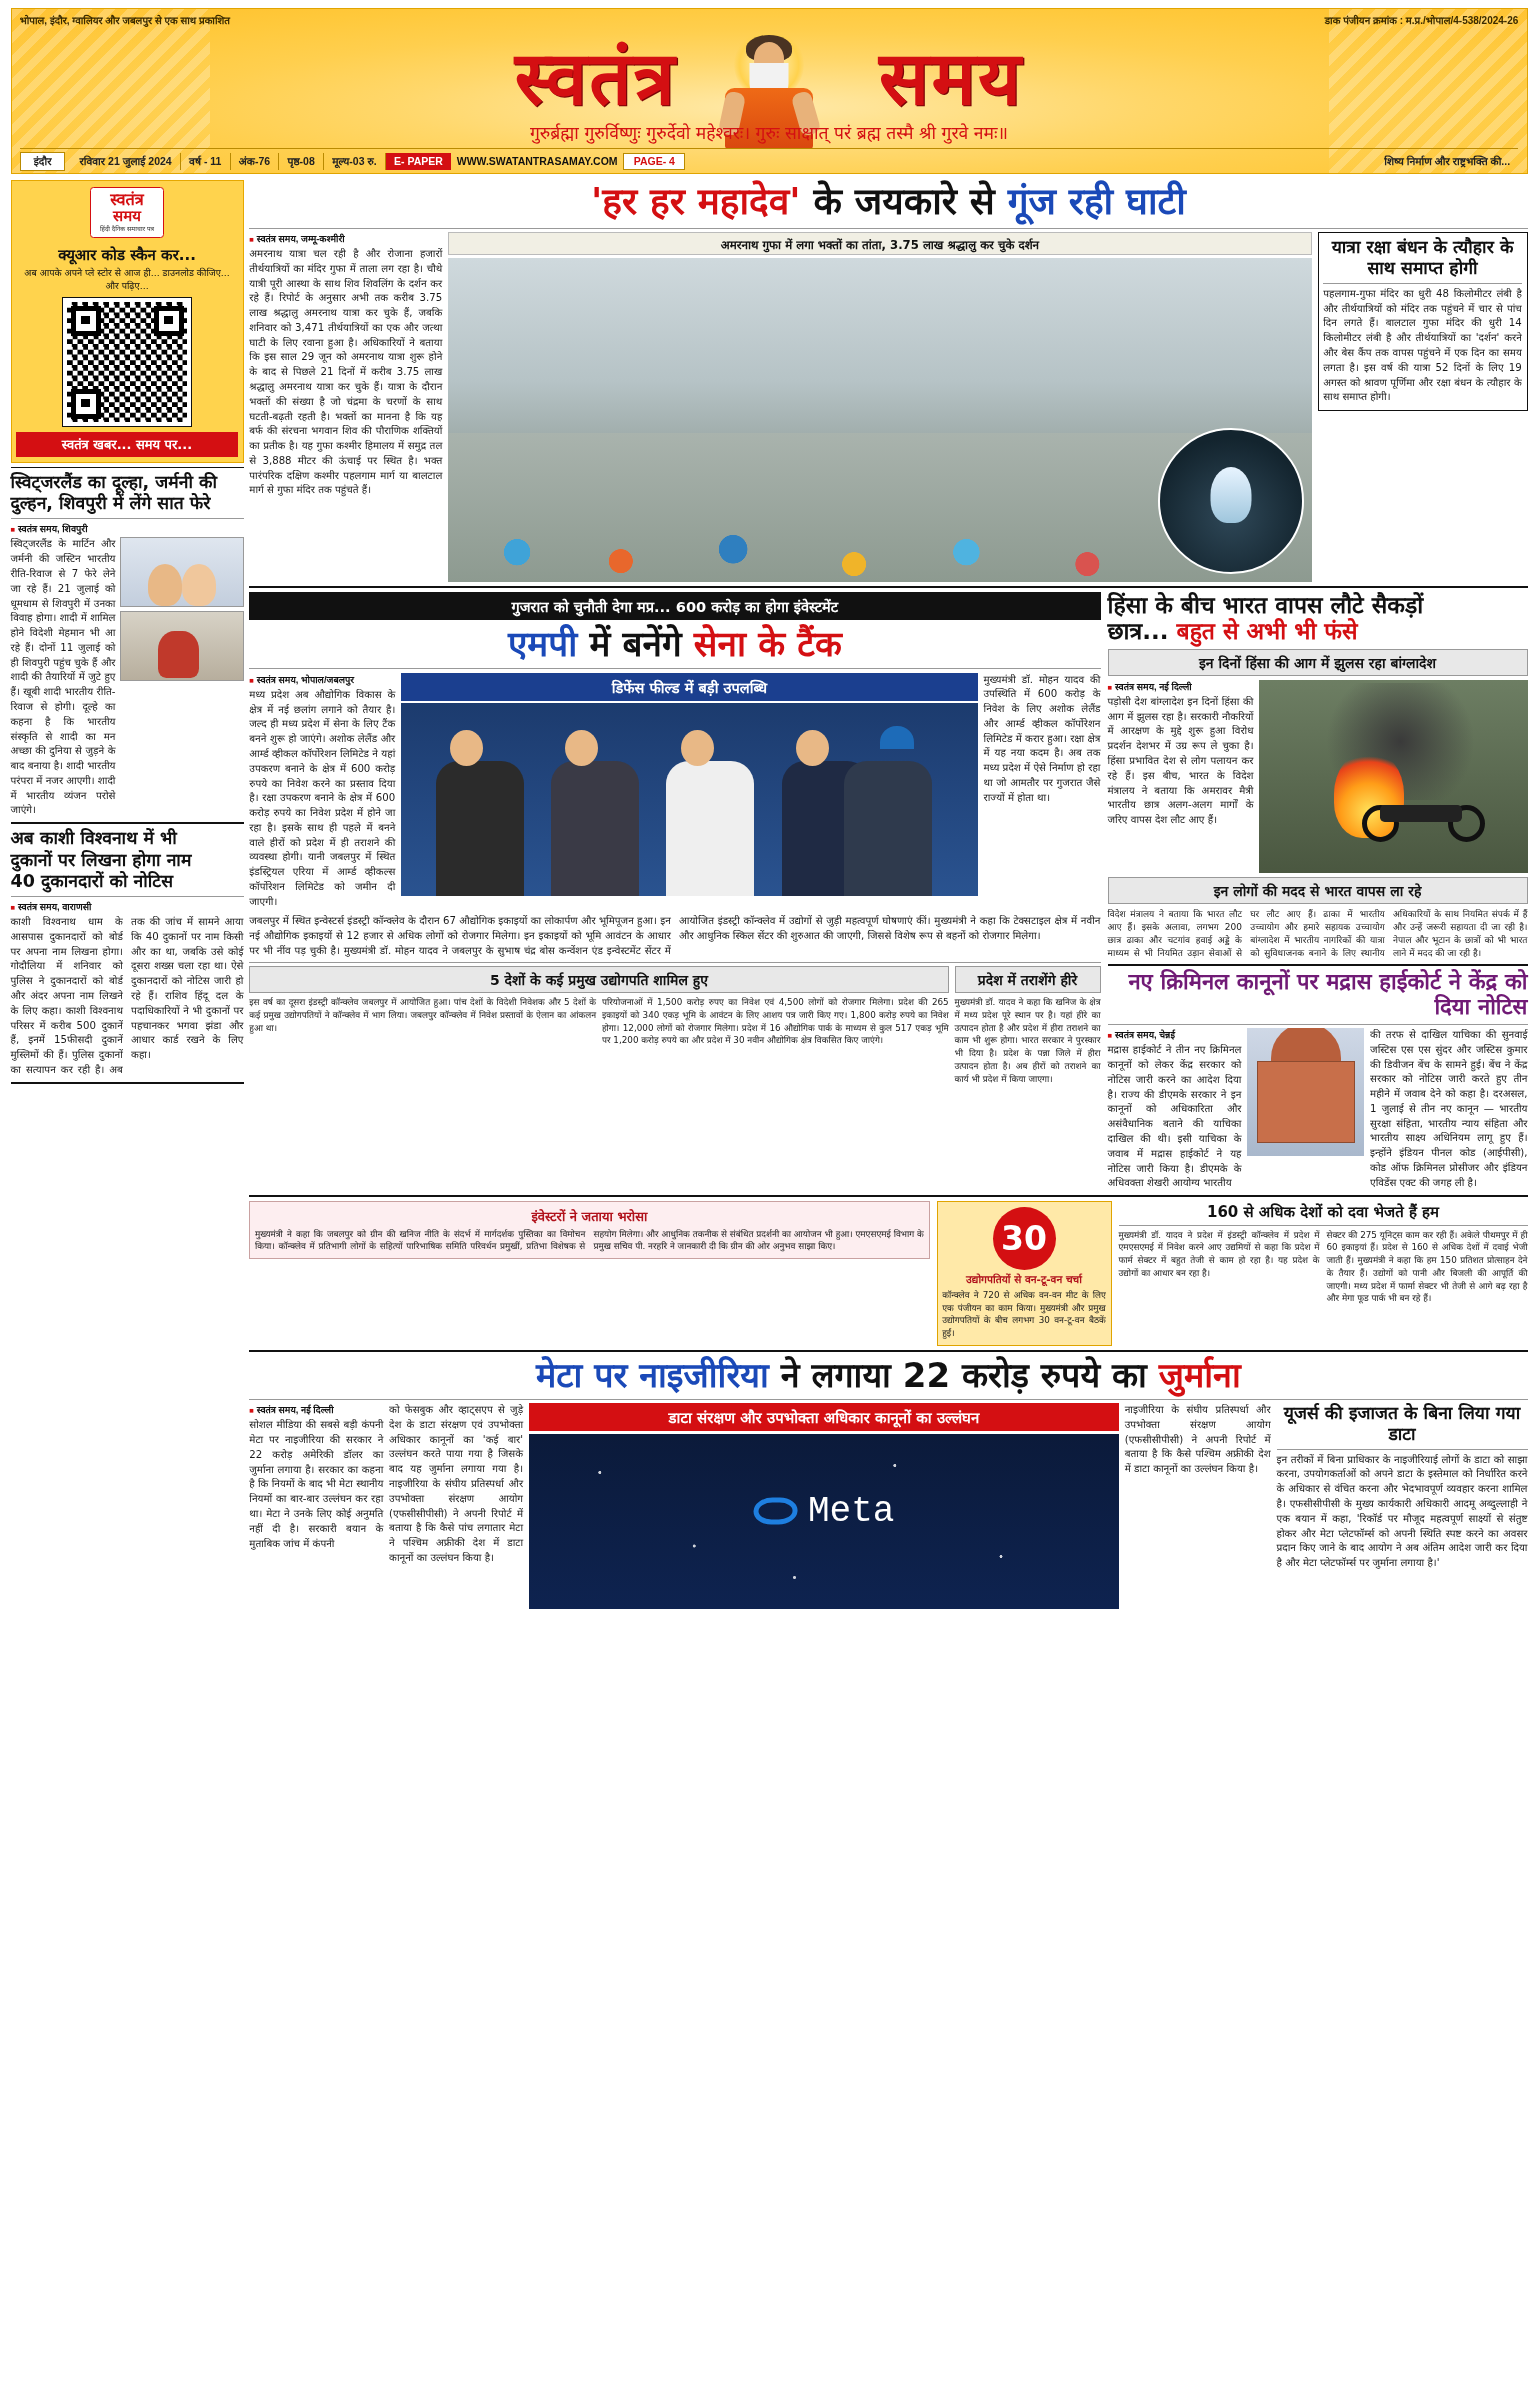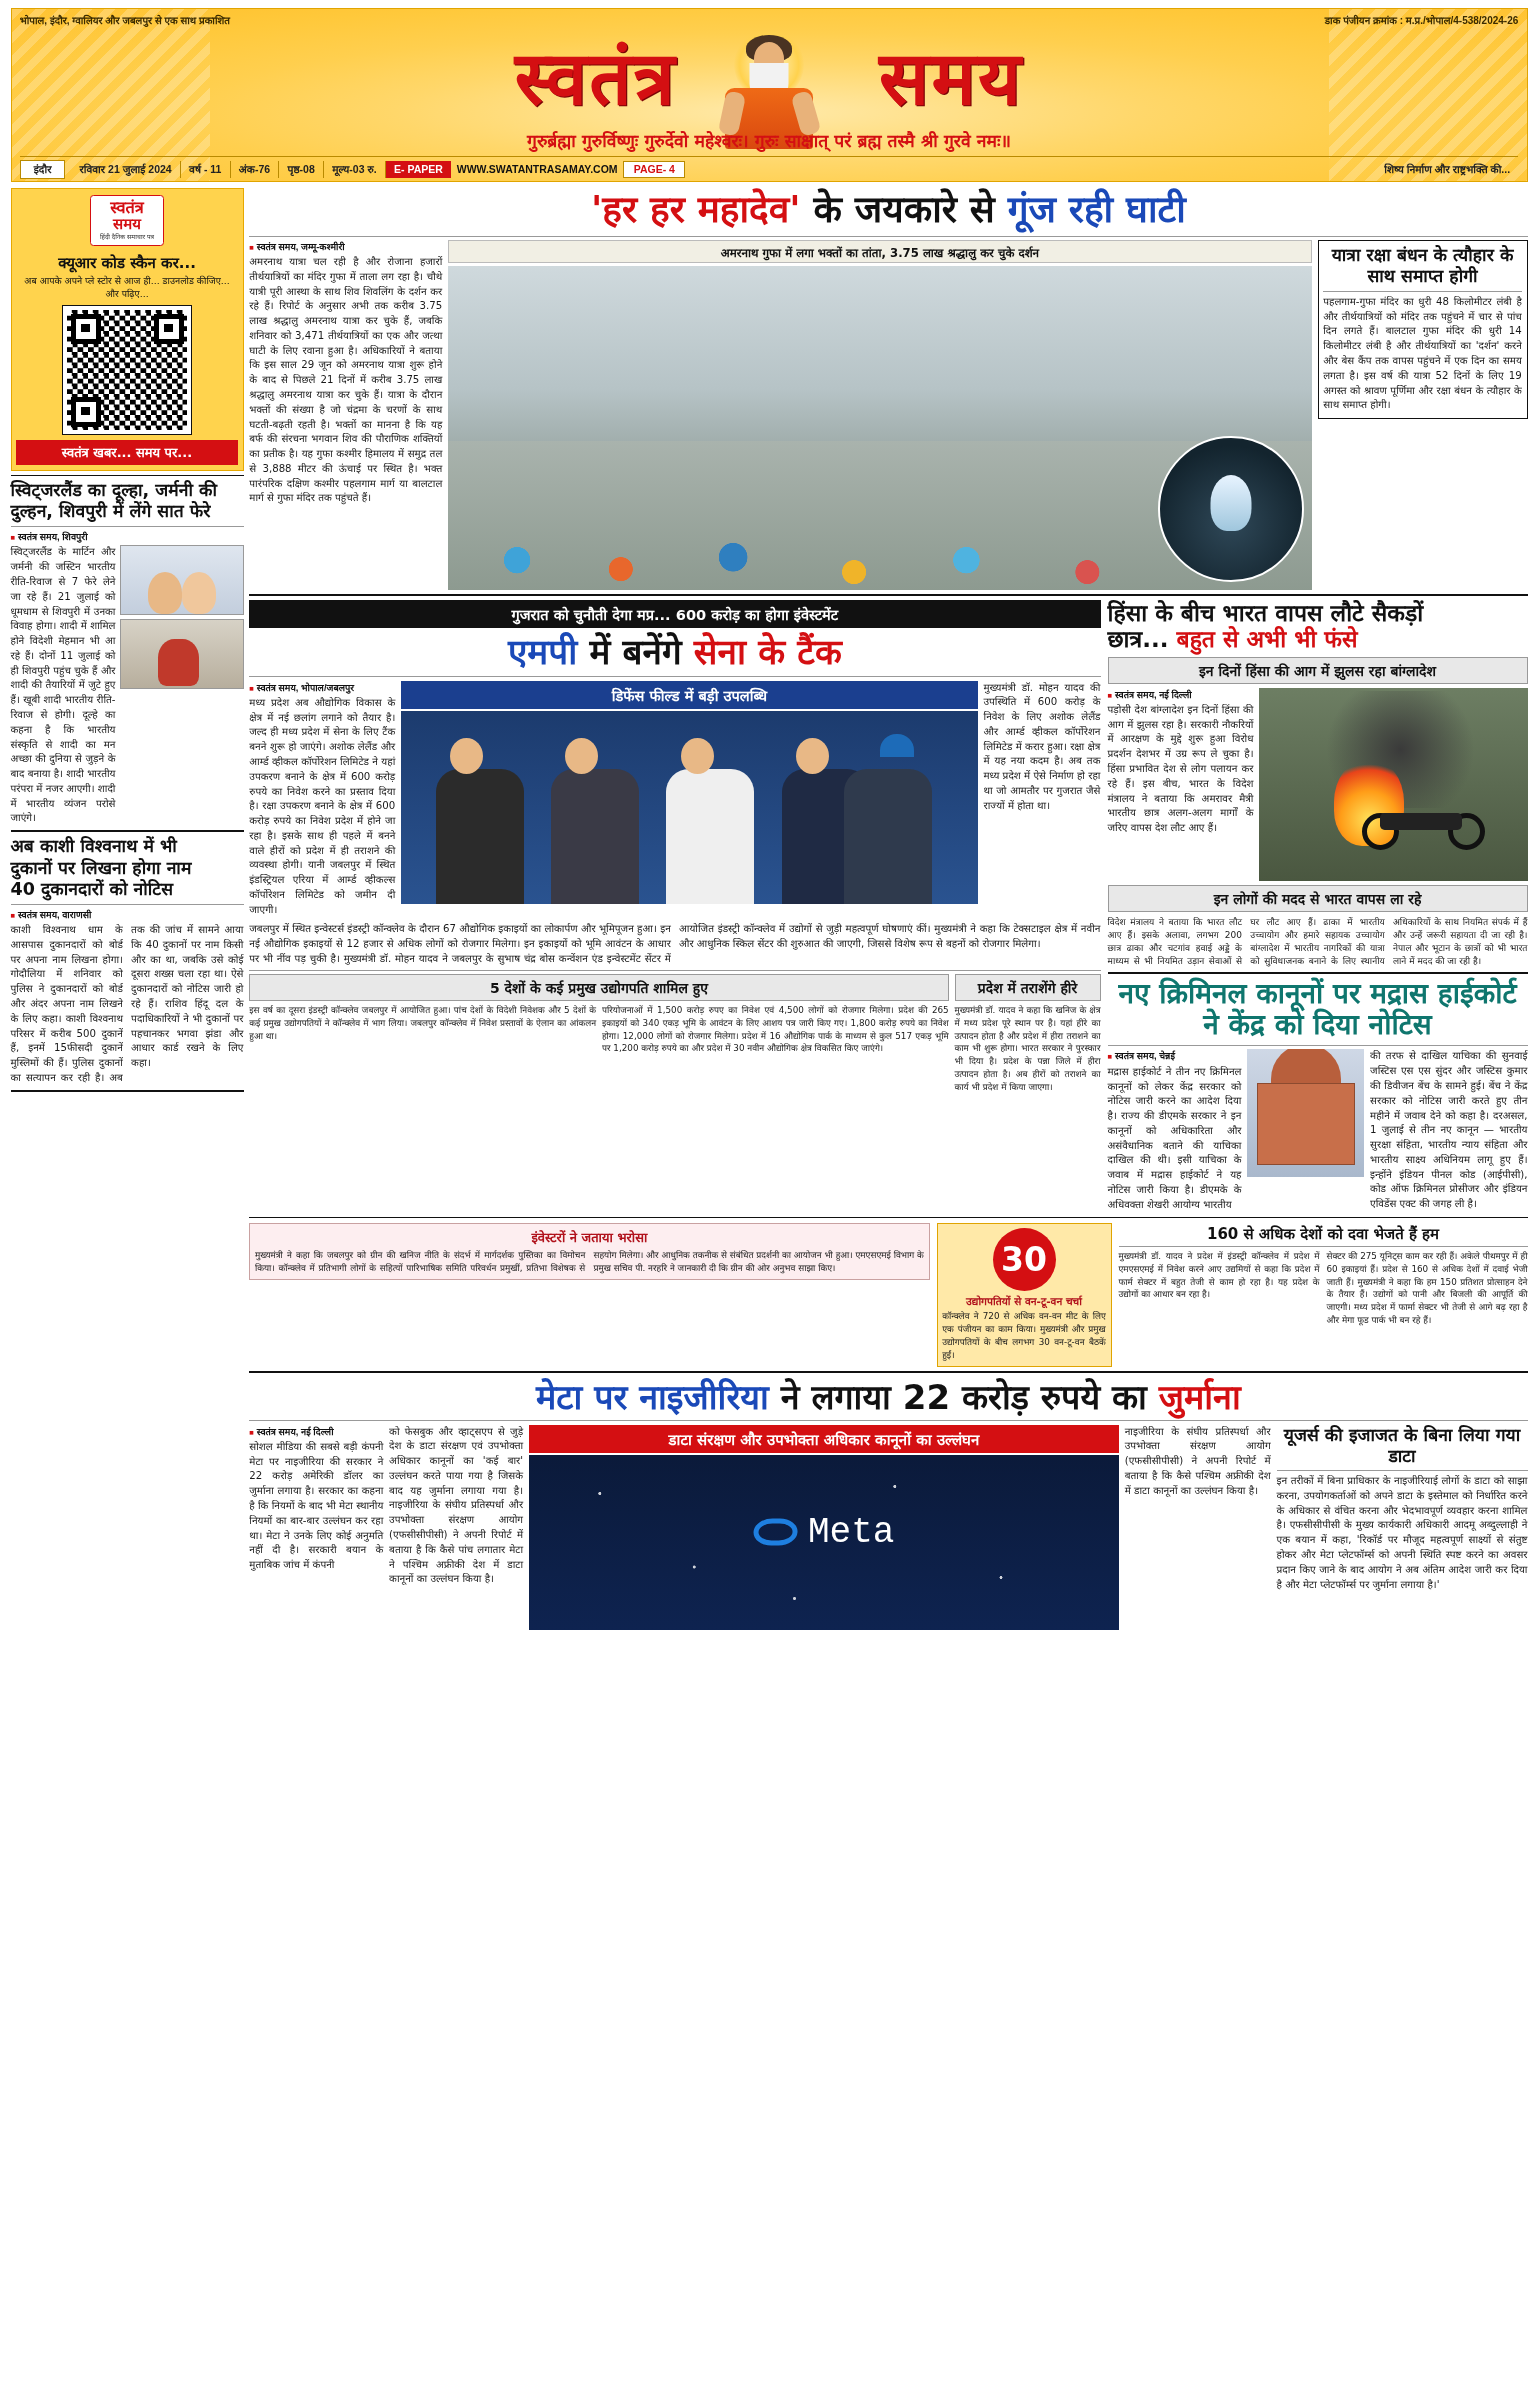--- a/index.html
+++ b/index.html
@@ -48,23 +48,23 @@
     line-height:1.02;
     color:#d40f12;
     letter-spacing:2.3px;
     text-shadow:1.2px 1.2px 0 #7a0406;
     margin:-109px 0 0 0;
     position:relative;
     z-index:2;
   }
   .mh-title .gap { display:inline-block; width:146px; }
   .mh-shloka {
-    margin-top:12px;
+    margin-top:4px;
     font-family:"DejaVu Sans", sans-serif;
-    font-weight:bold;
+    font-weight:normal;
     font-size:17.5px;
     color:#d40f12;
     position:relative; z-index:3;
   }
   .mh-strip {
     margin-top:3.5px;
     display:flex; align-items:center; gap:0;
     border-top:1.2px solid #b98a00;
     padding-top:2.9px;
     font-size:10.5px; font-weight:bold; color:#222;
@@ -436,21 +436,21 @@
                   </span>
               </div>
             </div>
           </div>
           <div class="banner-grey" style="margin-top:4.7px;">इन लोगों की मदद से भारत वापस ला रहे</div>
           <div class="body-txt col3" style="margin-top:3.5px;font-size:9px;">विदेश मंत्रालय ने बताया कि भारत लौट आए हैं। इसके अलावा, लगभग 200 छात्र ढाका और चटगांव हवाई अड्डे के माध्यम से भी नियमित उड़ान सेवाओं से घर लौट आए हैं। ढाका में भारतीय उच्चायोग और हमारे सहायक उच्चायोग बांग्लादेश में भारतीय नागरिकों की यात्रा को सुविधाजनक बनाने के लिए स्थानीय अधिकारियों के साथ नियमित संपर्क में हैं और उन्हें जरूरी सहायता दी जा रही है। नेपाल और भूटान के छात्रों को भी भारत लाने में मदद की जा रही है।</div>
 
           <div class="rule"></div>
 
           <div>
-            <div class="lead-head" style="font-size:28px;text-align:center;color:#0f766e;">नए क्रिमिनल कानूनों पर मद्रास हाईकोर्ट ने केंद्र को दिया नोटिस</div>
+            <div class="lead-head" style="font-size:22px;text-align:right;color:#701a75;">नए क्रिमिनल कानूनों पर मद्रास हाईकोर्ट ने केंद्र को दिया नोटिस</div>
             <div class="thin-rule"></div>
             <div style="display:flex;gap:5.8px;">
               <div style="width:134px;">
                 <div class="byline">स्वतंत्र समय, चेन्नई</div>
                 <div class="body-txt">मद्रास हाईकोर्ट ने तीन नए क्रिमिनल कानूनों को लेकर केंद्र सरकार को नोटिस जारी करने का आदेश दिया है। राज्य की डीएमके सरकार ने इन कानूनों को अधिकारिता और असंवैधानिक बताने की याचिका दाखिल की थी। इसी याचिका के जवाब में मद्रास हाईकोर्ट ने यह नोटिस जारी किया है। डीएमके के अधिवक्ता शेखरी आयोग्य भारतीय</div>
               </div>
               <div style="width:117px;">
                 <div class="photo court-photo" style="height:128px;">
                   <span class="dome"></span>
                     <span class="bldg"></span>

